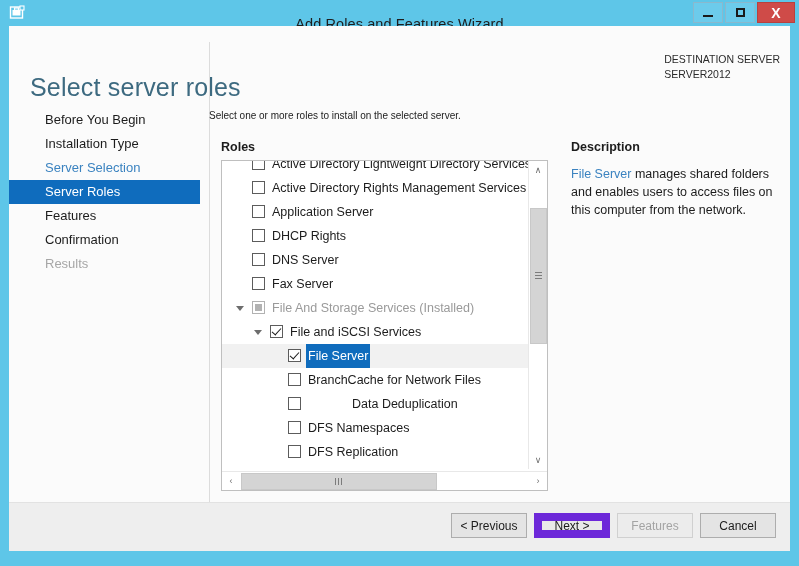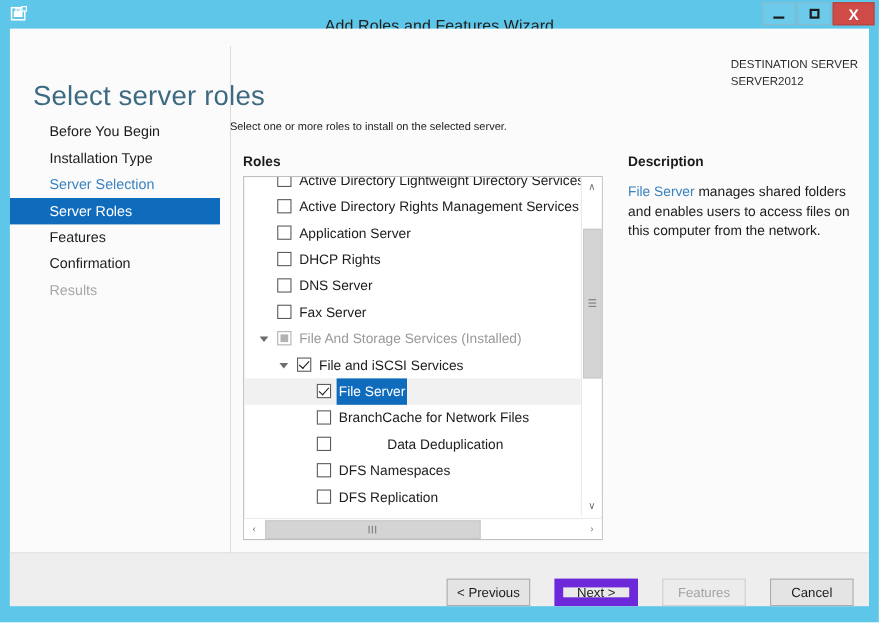--- a/index.html
+++ b/index.html
@@ -351,22 +351,21 @@
     width: 781px;
     height: 49px;
     background: #eeeeee;
     border-top: 1px solid #e2e2e2;
     box-sizing: border-box;
   }
   .btnrow {
     position: absolute;
     right: 14px; top: 10px;
     display: flex;
-    gap: 22px;
-    margin-top: 13px;
+    gap: 7px;
   }
   .btn {
     width: 76px;
     height: 25px;
     border: 1px solid #adadad;
     background: #e4e4e4;
     font-family: "Liberation Sans", sans-serif;
     font-size: 12px;
     color: #1c1c1c;
     display: flex;

